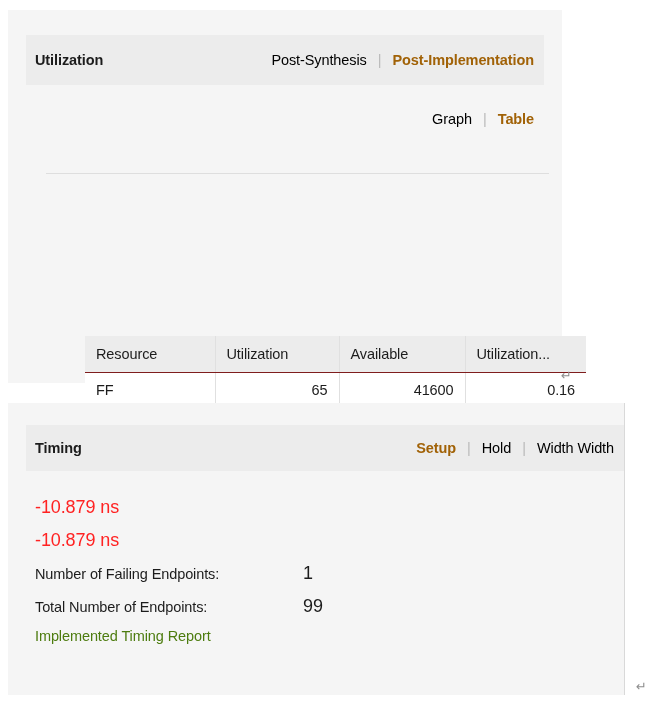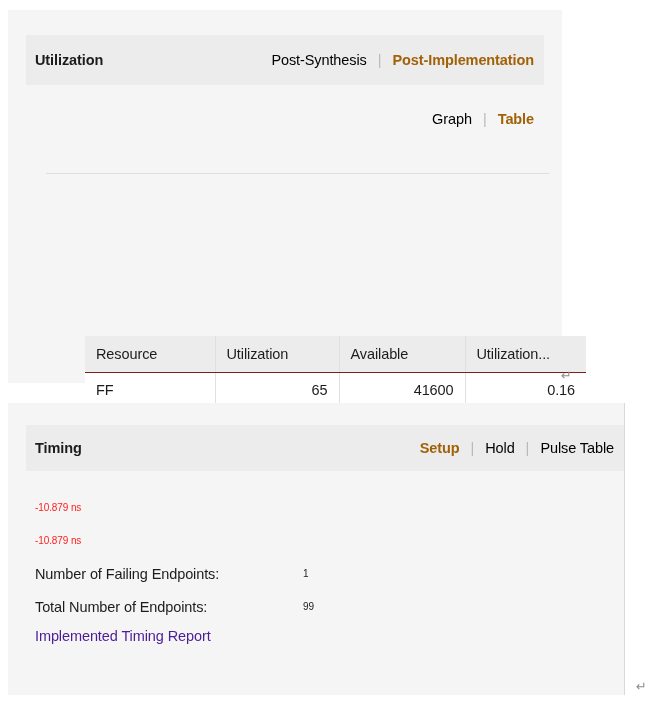--- a/index.html
+++ b/index.html
@@ -169,32 +169,32 @@
     height: 33px;
   }
   .timing-label {
     width: 268px;
     font-size: 14.5px;
     color: #1c1c1c;
     letter-spacing: -0.1px;
     white-space: nowrap;
   }
   .timing-value {
-    font-size: 10px;
+    font-size: 18px;
     color: #1c1c1c;
     letter-spacing: -0.1px;
     white-space: nowrap;
   }
   .timing-value.neg { color: #ff2222; }
 
   #timing-report-link {
     display: block;
     margin-top: 5px;
     font-size: 14.5px;
-    color: #4c1d95;
+    color: #4d7c0f;
     cursor: pointer;
     letter-spacing: -0.1px;
     white-space: nowrap;
   }
 
   
   #vertical-scrollbar {
     position: absolute;
     left: 625px;
     top: 403px;
@@ -280,21 +280,21 @@
 <div id="timing-panel">
 
   <div id="timing-header">
     <span class="panel-title">Timing</span>
 
     <div class="header-tabs">
       <span class="tab-link active">Setup</span>
       <span class="tab-sep">|</span>
       <span class="tab-link">Hold</span>
       <span class="tab-sep">|</span>
-      <span class="tab-link">Pulse Table</span>
+      <span class="tab-link">Width Width</span>
     </div>
   </div>
 
   <div id="timing-rows">
     <div class="timing-row">
       <span class="timing-value neg">-10.879 ns</span>
     </div>
 
     <div class="timing-row">
       <span class="timing-value neg">-10.879 ns</span>

